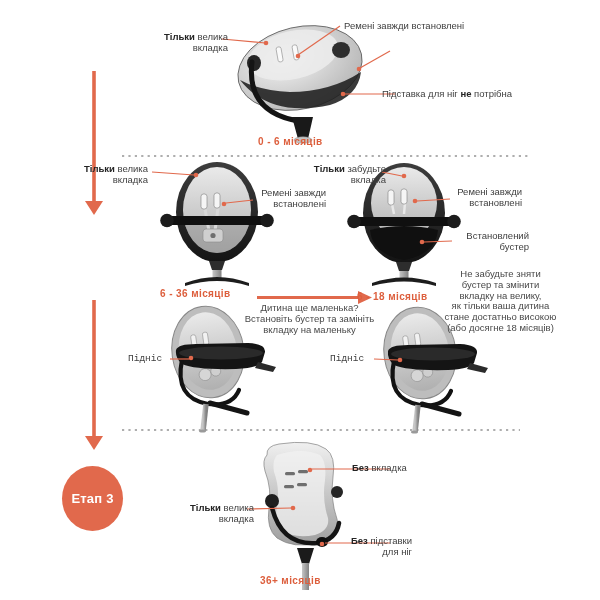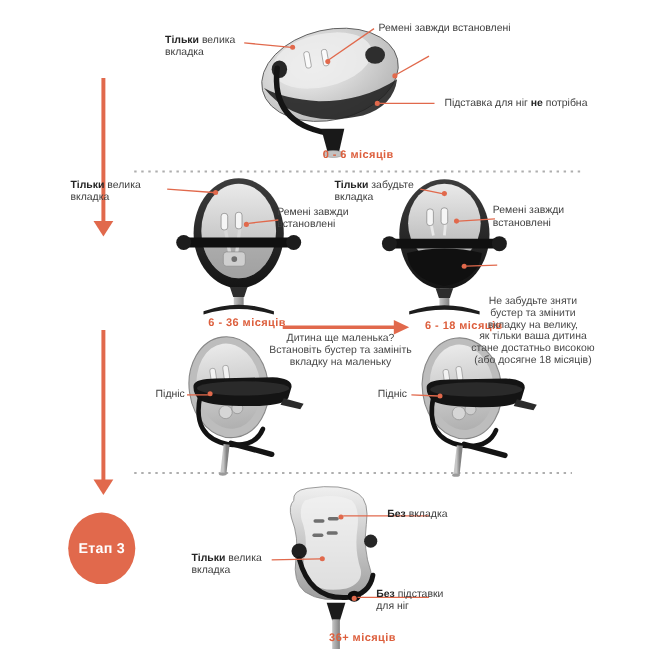--- a/index.html
+++ b/index.html
@@ -5,25 +5,25 @@
   html,body{margin:0;padding:0;background:#fff;}
   .canvas{position:relative;width:600px;height:600px;background:#ffffff;overflow:hidden;
           font-family:"Liberation Sans",sans-serif;}
   .layer{position:absolute;left:0;top:0;}
   .badge{position:absolute;background:var(--accent,#e1694c);border-radius:50%;color:#fff;
          display:flex;align-items:center;justify-content:center;
          font:700 13px/14px "Liberation Sans",sans-serif;letter-spacing:.2px;}
   .lbl{position:absolute;font:400 9.5px/11px "Liberation Sans",sans-serif;
        color:var(--ink,#3e3e3e);white-space:pre-line;}
   .lbl b{font-weight:700;color:#242424;}
-  .center{text-align:left;}
-  .right{text-align:right;}
+  .center{text-align:right;}
+  .right{font-family:Liberation Mono, monospace;}
   .nowrap{white-space:nowrap;}
   .months{position:absolute;font:700 10px/12px "Liberation Sans",sans-serif;
-          color:var(--months,#dd5f3d);letter-spacing:.4px;text-align:right;white-space:nowrap;}
+          color:var(--months,#dd5f3d);letter-spacing:.4px;text-align:left;white-space:nowrap;}
   .note{position:absolute;font:400 9.5px/10.8px "Liberation Sans",sans-serif;
         color:#484848;white-space:pre-line;text-align:center;}
   .accent-stroke{stroke:var(--accent,#e1694c);}
   .accent-fill{fill:var(--accent,#e1694c);}
   .dotted{stroke:#aeaeae;stroke-width:1.8;stroke-dasharray:2.2 4.2;}
 </style>
 </head>
 <body>
 
 <div class="canvas">
@@ -184,41 +184,43 @@
       <circle cx="293" cy="508" r="2.3"></circle>
         <circle cx="322" cy="544" r="2.3"></circle>
     </g>
   </svg>
 
   <div class="badge" style="left:62px;top:466px;width:61px;height:65px">Етап 3</div>
 
   <div class="lbl center" style="left:150px;top:31px;width:78px"><b>Тільки</b><span> велика
 вкладка</span></div>
   <div class="lbl nowrap" style="left:344px;top:20px">Ремені завжди встановлені</div>
-  <div class="lbl nowrap" style="left:404px;top:88px"><span>Підставка для ніг </span><b>не</b><span> потрібна</span></div>
+  <div class="lbl nowrap" style="left:382px;top:88px"><span>Підставка для ніг </span><b>не</b><span> потрібна</span></div>
   <div class="months" style="left:258px;top:136px;width:100px">0 - 6 місяців</div>
 
   <div class="lbl center" style="left:64px;top:163px;width:84px"><b>Тільки</b><span> велика
 вкладка</span></div>
   <div class="lbl center" style="left:252px;top:187px;width:74px">Ремені завжди
 встановлені</div>
   <div class="months" style="left:160px;top:288px;width:100px">6 - 36 місяців</div>
   <div class="lbl right" style="left:128px;top:353px;width:40px">Підніс</div>
 
   <div class="lbl center" style="left:304px;top:163px;width:82px"><b>Тільки</b><span> забудьте
 вкладка</span></div>
   <div class="lbl center" style="left:448px;top:186px;width:74px">Ремені завжди
 встановлені</div>
+  <div class="lbl center" style="left:447px;top:230px;width:82px">Встановлений
+бустер</div>
   <div class="months" style="left:357px;top:291px;width:100px">6 - 18 місяців</div>
   <div class="lbl right" style="left:330px;top:353px;width:40px">Підніс</div>
 
   <div class="note" style="left:232px;top:303px;width:155px">Дитина ще маленька?
 Встановіть бустер та замініть
 вкладку на маленьку</div>
-  <div class="note" style="left:412px;top:269px;width:145px">Не забудьте зняти
+  <div class="note" style="left:428px;top:269px;width:145px">Не забудьте зняти
 бустер та змінити
 вкладку на велику,
 як тільки ваша дитина
 стане достатньо високою
 (або досягне 18 місяців)</div>
 
   <div class="lbl nowrap" style="left:352px;top:462px"><b>Без</b><span> вкладка</span></div>
   <div class="lbl center" style="left:174px;top:502px;width:80px"><b>Тільки</b><span> велика
 вкладка</span></div>
   <div class="lbl center" style="left:342px;top:535px;width:70px"><b>Без</b><span> підставки

